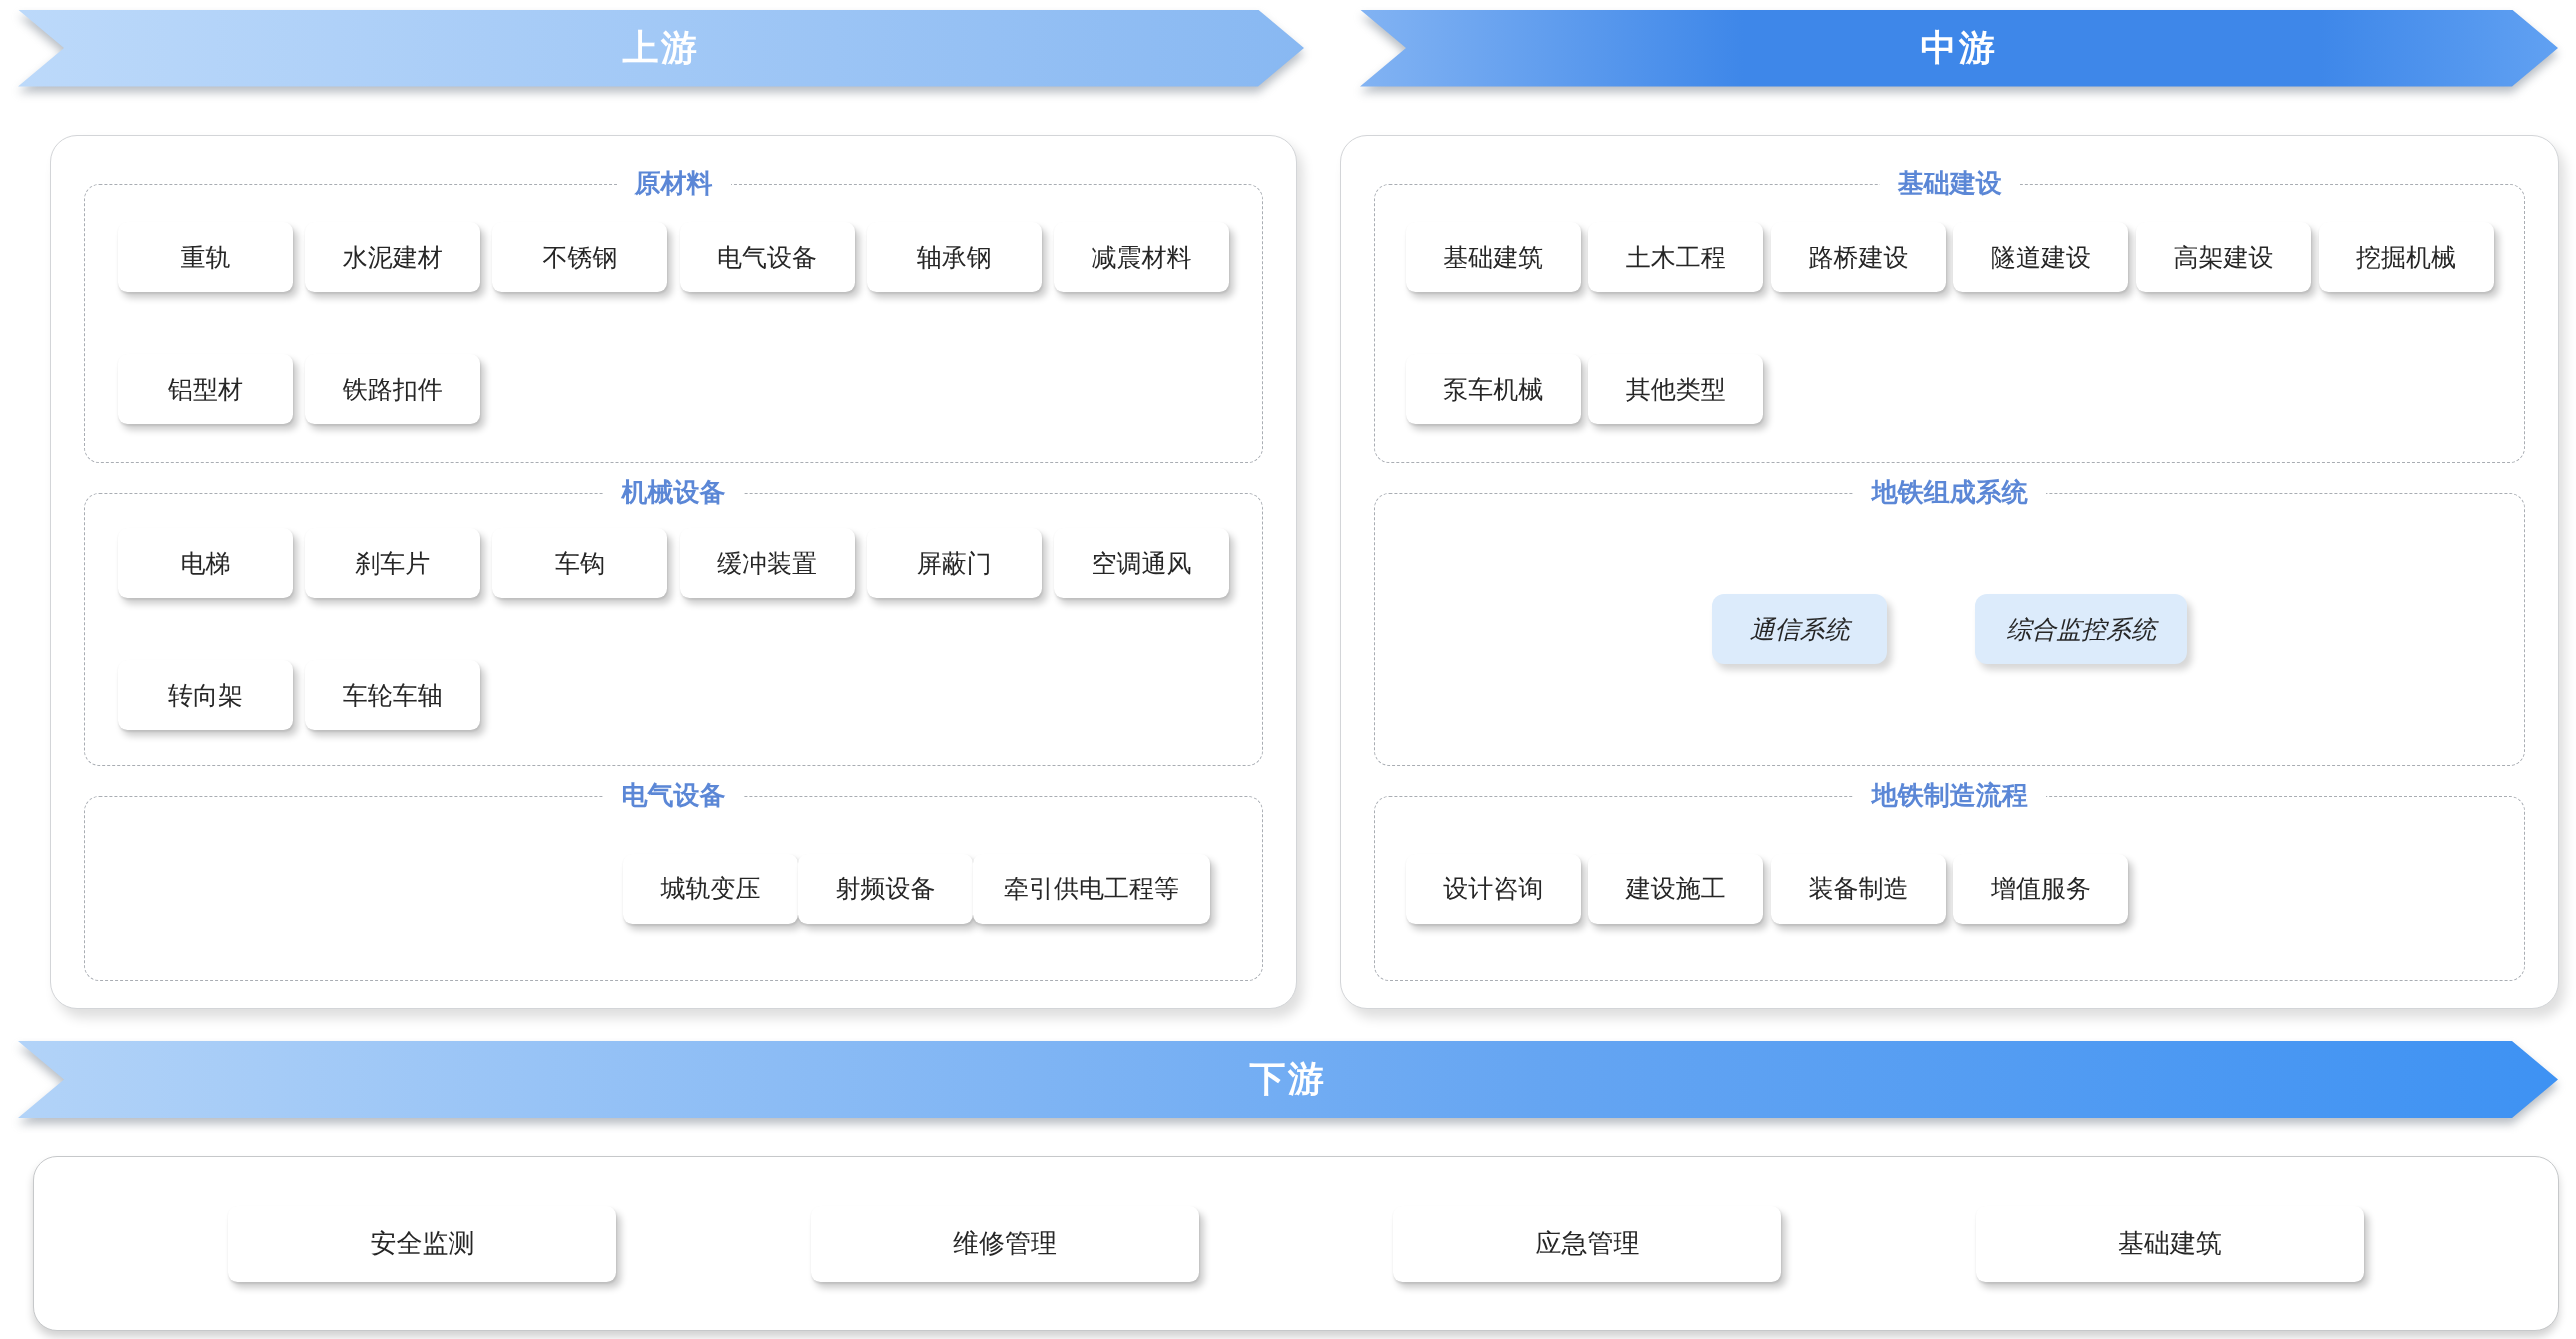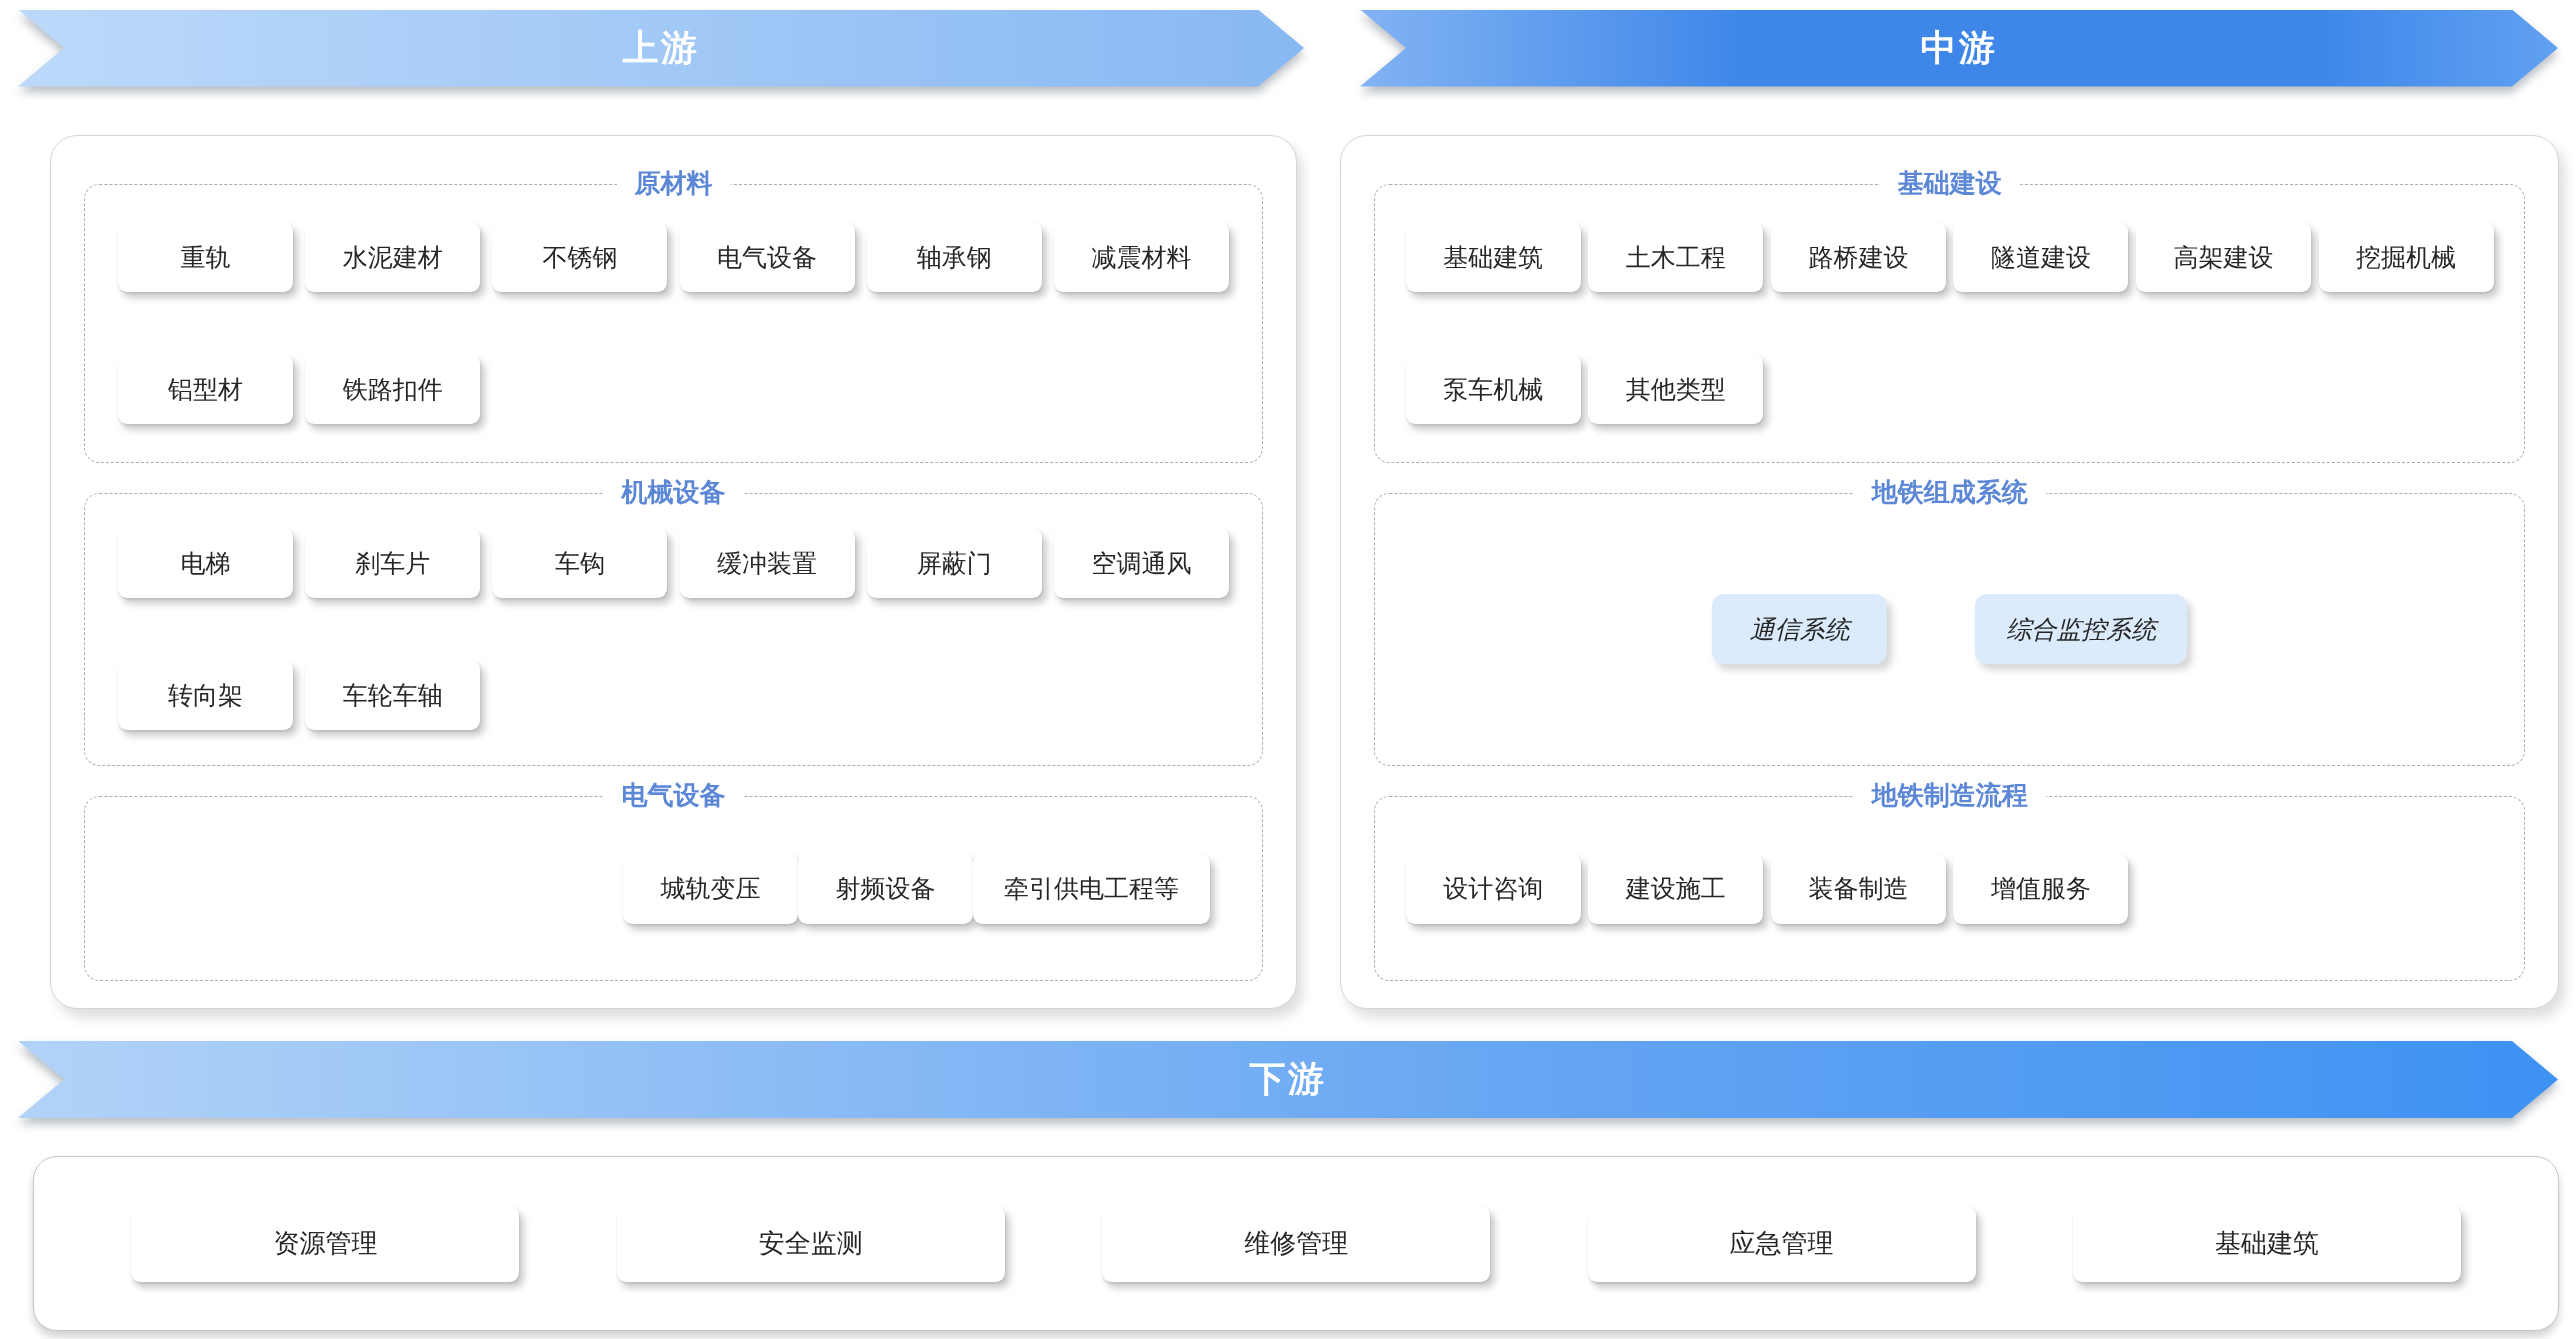--- a/index.html
+++ b/index.html
@@ -187,21 +187,20 @@
     </div>
   </div>
 
   <div class="ribbon-wrap ribbon-downstream-wrap">
     <div class="ribbon ribbon-downstream">
       <span>下游</span>
     </div>
   </div>
 
   <div class="bottom-panel">
-    <div class="btn btn-wide">资源管理</div>
     <div class="btn btn-wide">安全监测</div>
     <div class="btn btn-wide">维修管理</div>
     <div class="btn btn-wide">应急管理</div>
     <div class="btn btn-wide">基础建筑</div>
   </div>
 
 </div>
 
 
 </body></html>

